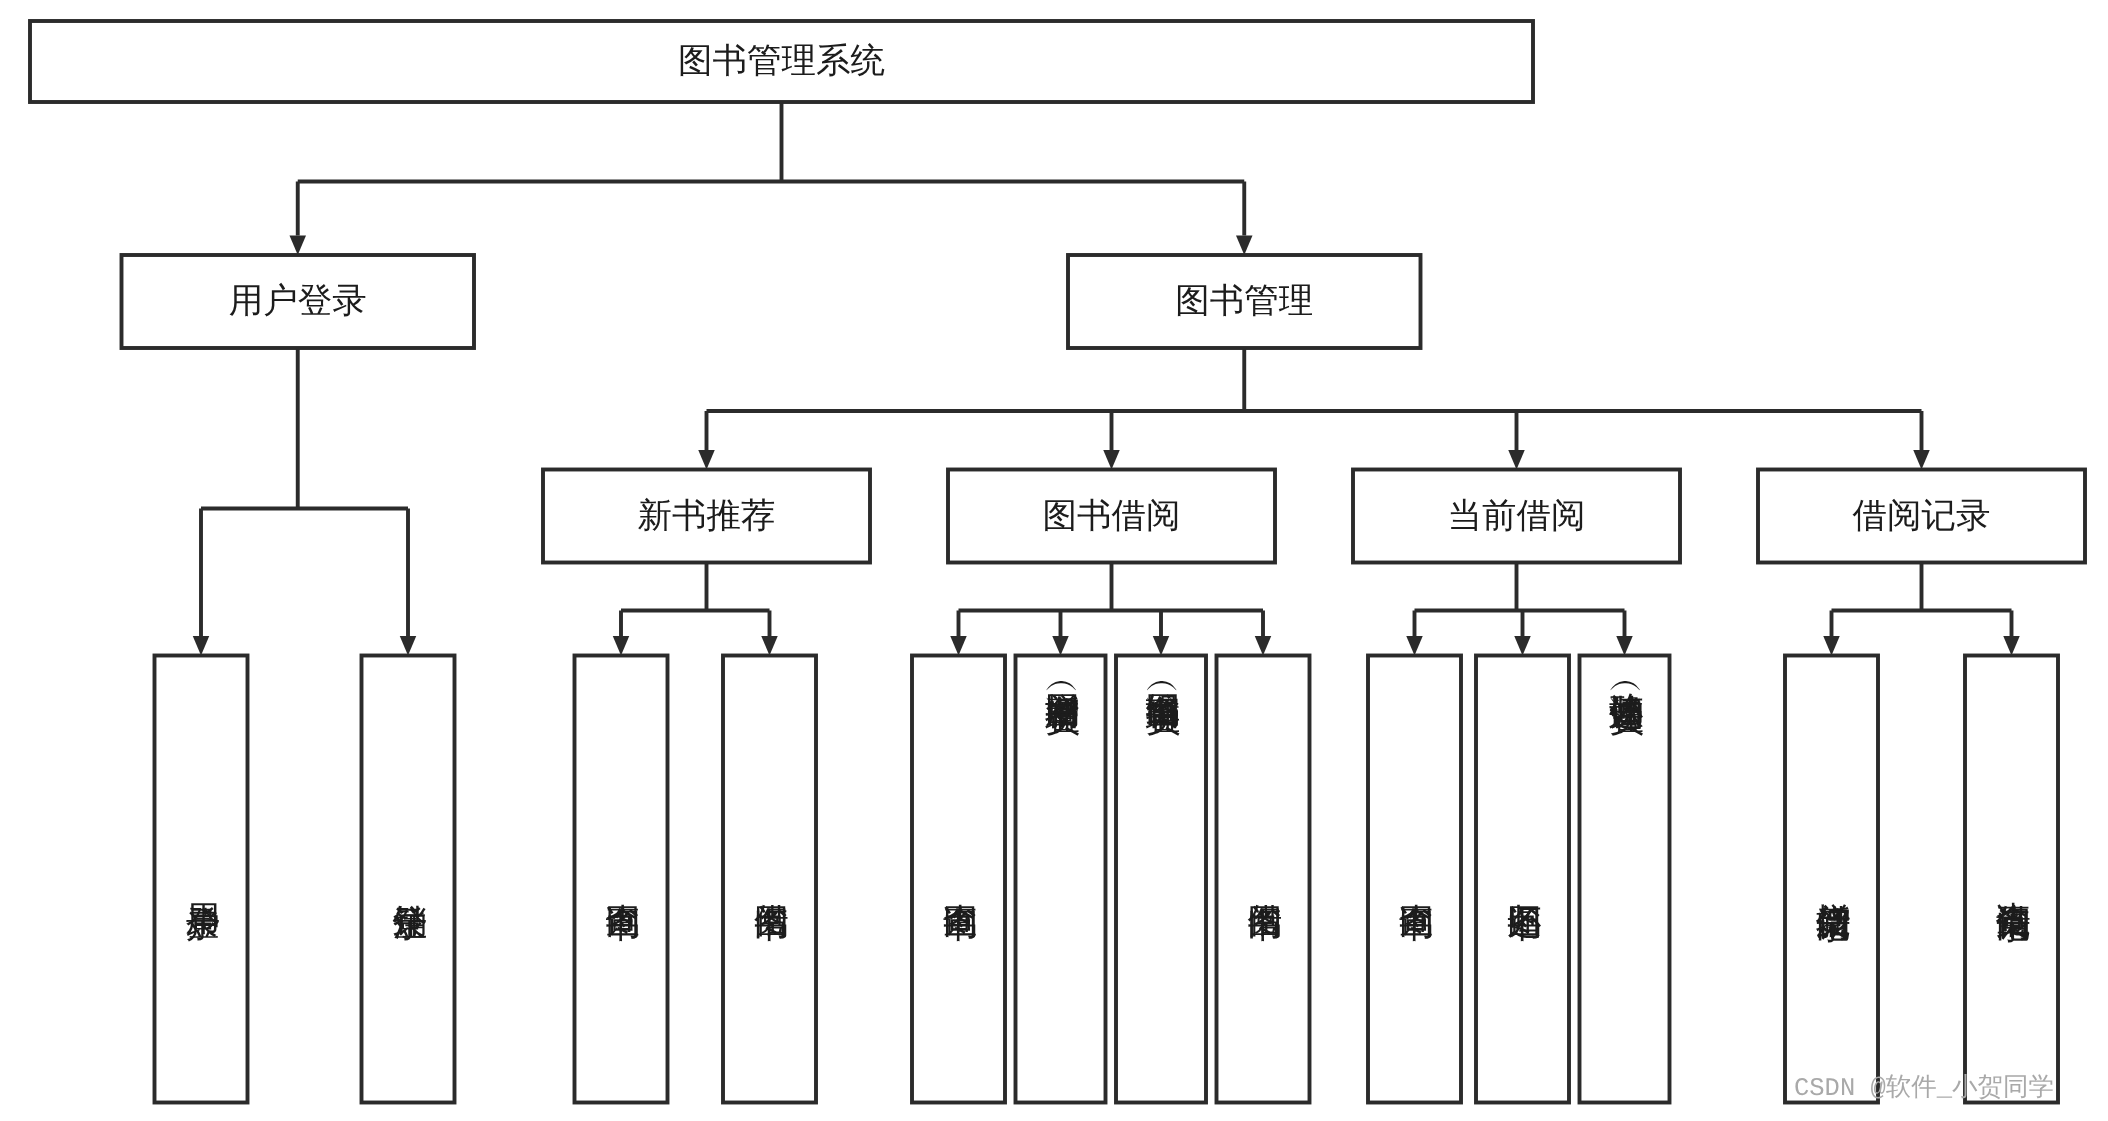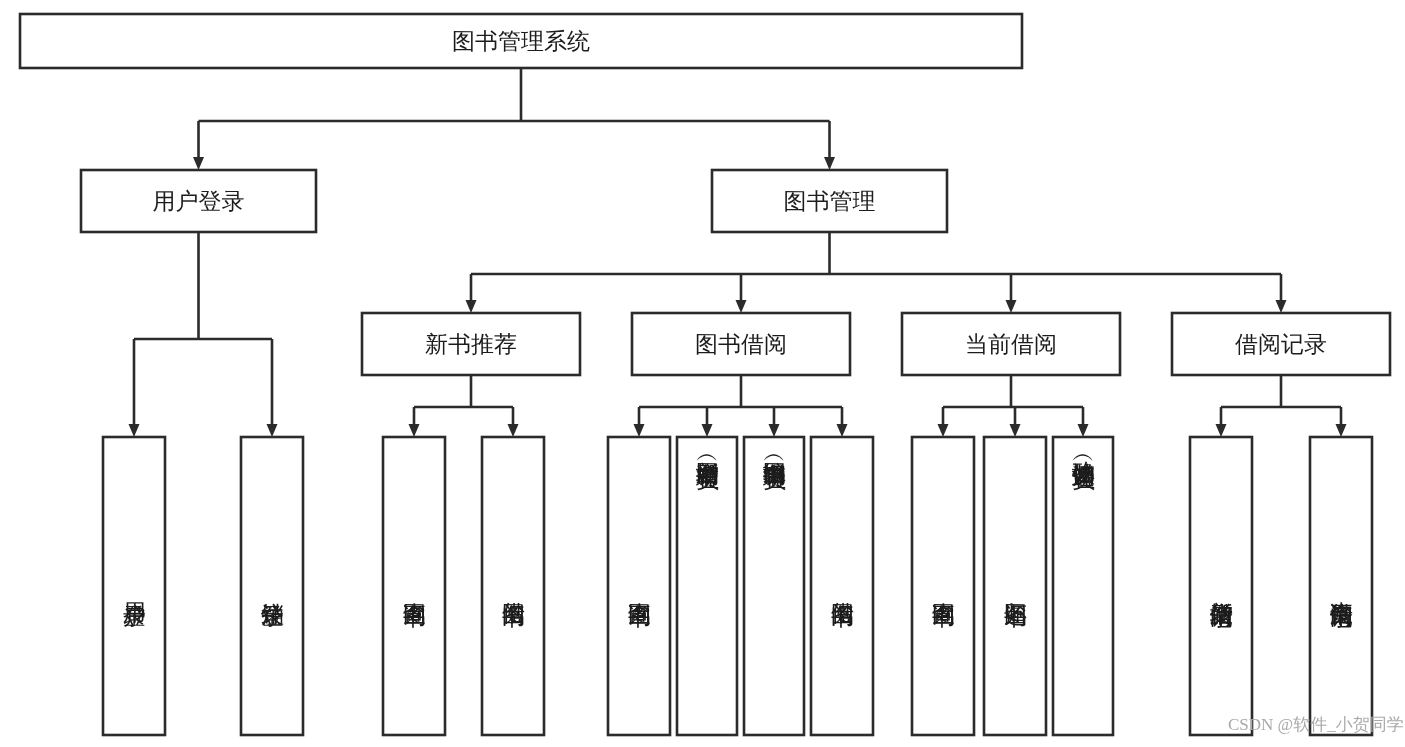--- a/index.html
+++ b/index.html
@@ -13,22 +13,22 @@
   .node-label-h{font-size:23px;fill:#1c1c1c;text-anchor:middle;
                 dominant-baseline:middle;font-family:"DejaVu Sans","Liberation Sans",sans-serif;}
   .vlabel{font-size:23px;color:#1c1c1c;line-height:1.12;
           writing-mode:vertical-rl;text-orientation:upright;
           font-family:"DejaVu Sans","Liberation Sans",sans-serif;
           white-space:nowrap;letter-spacing:1px;}
   .vbox-fo{overflow:visible;}
   .vwrap{width:100%;height:100%;display:flex;align-items:center;justify-content:center;}
   .vwrap.top{align-items:flex-start;padding-top:6px;box-sizing:border-box;}
   #watermark{position:absolute;left:1196px;top:713px;font-size:17px;color:#a9a9a9;
-             font-family:Liberation Serif, serif;white-space:nowrap;
-             pointer-events:none;margin-left:32px;}
+             font-family:Liberation Mono, monospace;white-space:nowrap;
+             pointer-events:none;}
 </style>
 </head>
 <body>
 
 <div id="diagram-root">
   <svg id="diagram-svg" width="1405" height="747" viewBox="0 0 1405 747">
     <g id="edge-layer">
         <g>
           <path d="M 521 68 L 521 121" class="edge"></path>
           <path d="M 198.5 121 L 829.5 121" class="edge"></path>

